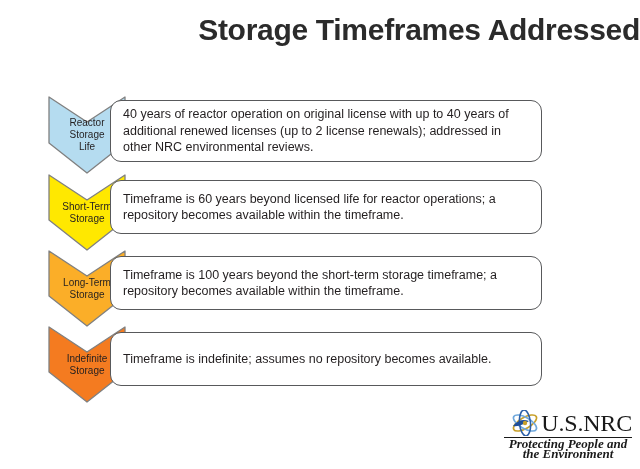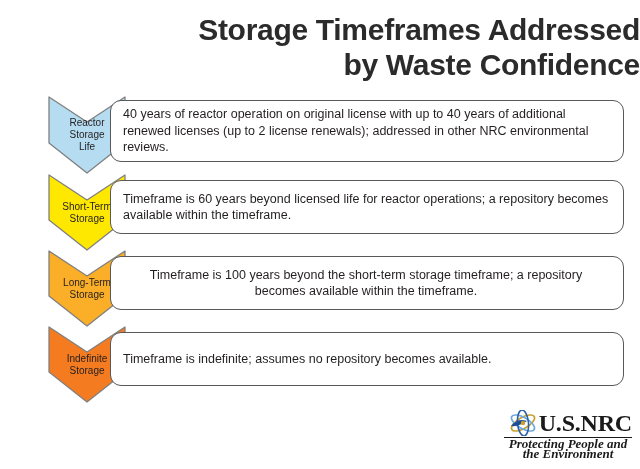--- a/index.html
+++ b/index.html
@@ -81,33 +81,33 @@
     line-height: 12px;
     color: #231f20;
     pointer-events: none;
   }
   .chevron-label span { display: block; white-space: nowrap; }
 
   
   .textbox {
     position: absolute;
     left: 110px;
-    width: 514px;
+    width: 432px;
     box-sizing: border-box;
     background: #ffffff;
     border: 1px solid #58595b;
     border-radius: 11px;
     z-index: 2;
     display: flex;
     align-items: center;
     padding: 6px 14px 6px 12px;
   }
   .row-0 .textbox { top: 4px;  height: 62px; }
   .row-1 .textbox { top: 6px;  height: 54px; justify-content: center; }
-  .row-2 .textbox { top: 6px;  height: 54px; text-align: center; }
+  .row-2 .textbox { top: 6px;  height: 54px; }
   .row-3 .textbox { top: 6px;  height: 54px; }
 
   .textbox p {
     margin: 0;
     font-size: 12.5px;
     line-height: 16.5px;
     color: #231f20;
   }
 
   
@@ -128,21 +128,21 @@
     width: 30px;
     height: 26px;
     flex: 0 0 30px;
     margin-right: 1px;
   }
   .nrc-mark svg { display: block; width: 100%; height: 100%; }
   .nrc-wordmark {
     font-family: "Liberation Serif", serif;
     font-size: 24px;
     line-height: 24px;
-    font-weight: 700;
+    font-weight: 400;
     color: #1a1a1a;
     letter-spacing: -0.2px;
   }
   .nrc-sub {
     text-align: center;
     font-family: "Liberation Serif", serif;
     font-size: 7px;
     line-height: 9px;
     color: #1a1a1a;
     letter-spacing: 0.1px;
@@ -162,21 +162,20 @@
     height: 1px;
     background: #1a1a1a;
     margin: 1px 0 1px 18px;
   }
 </style>
 </head>
 <body>
 
 <div class="slide-title">
   <span class="line">Storage Timeframes Addressed</span>
-  <span class="line">by Waste Confidence</span>
 </div>
 
 <div class="rows">
 
   <div class="row row-0">
     <div class="chevron">
       <svg viewBox="0 0 78 78" preserveAspectRatio="none" aria-hidden="true">
         <polygon points="1,1 39,26 77,1 77,47 39,77 1,47" fill="#B5DCF0" stroke="#808080" stroke-width="1.3" stroke-linejoin="round"></polygon>
       </svg>
       <div class="chevron-label">

